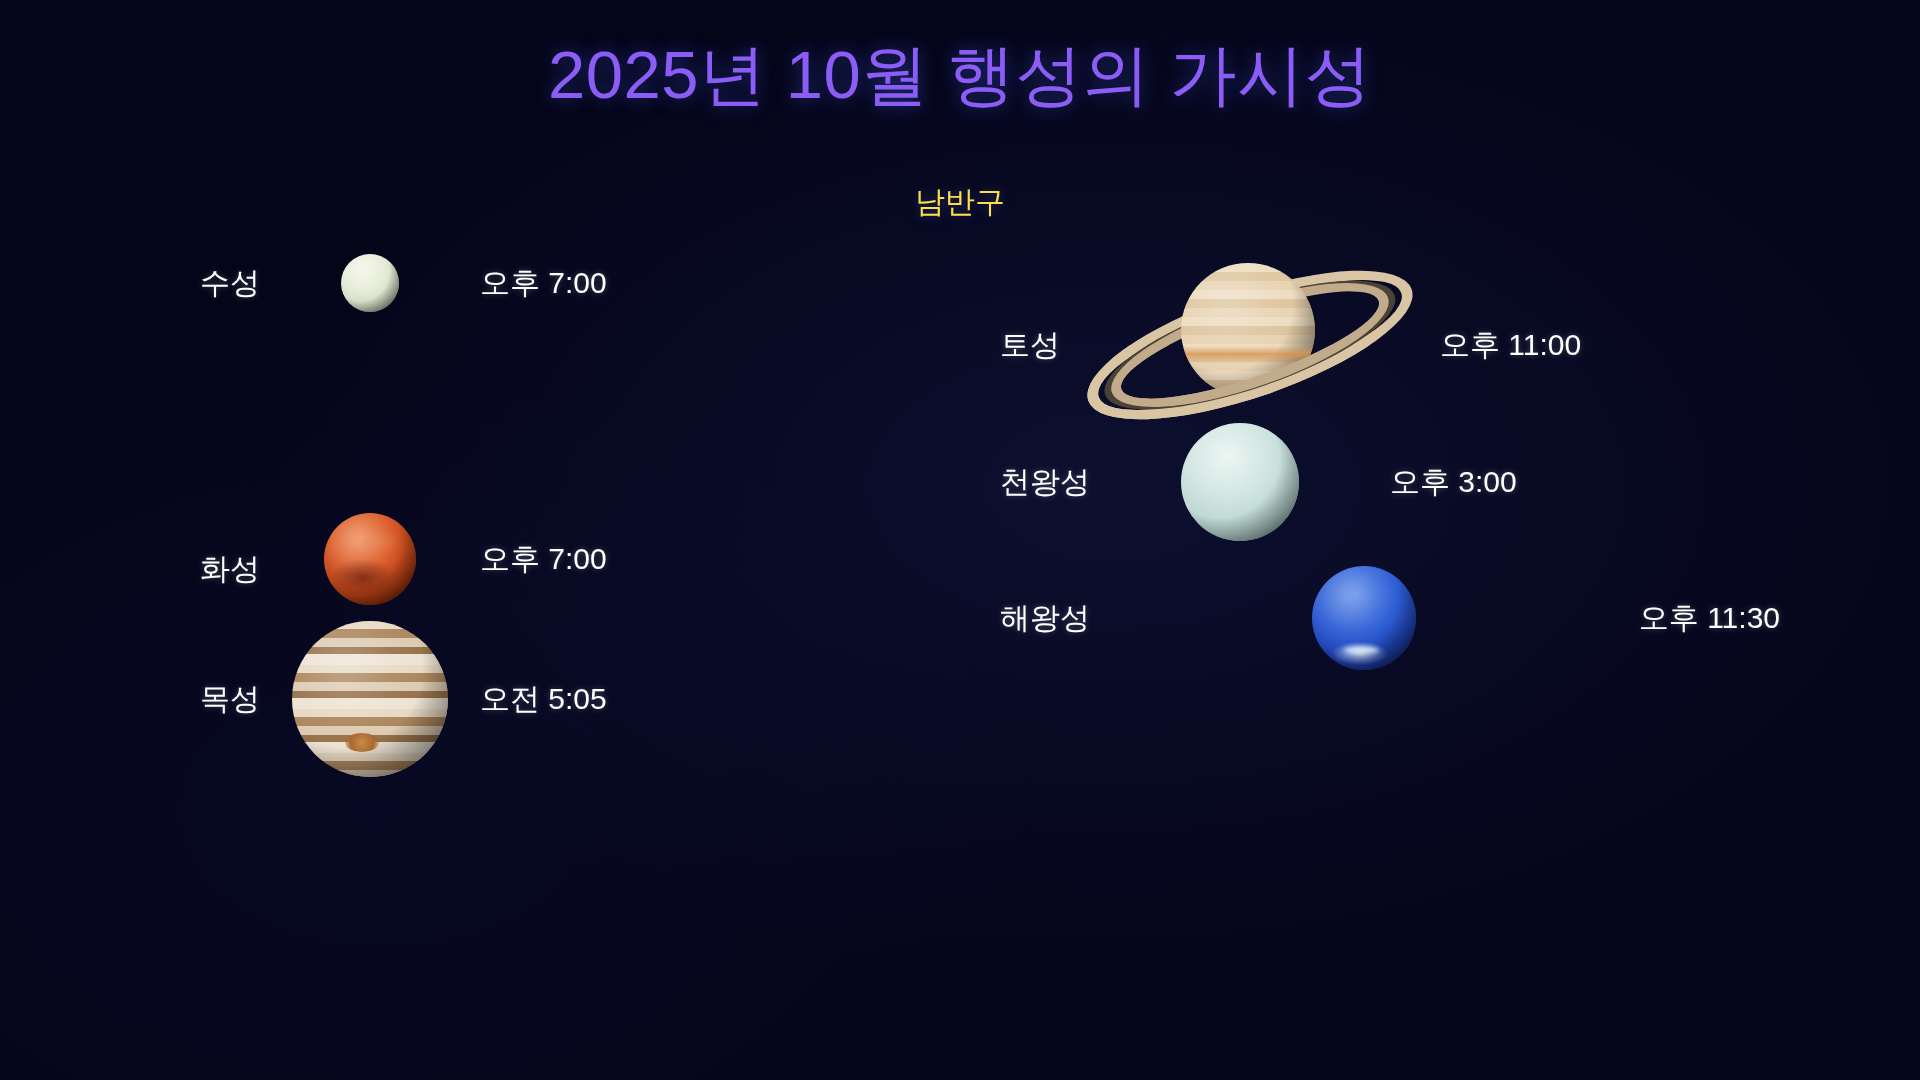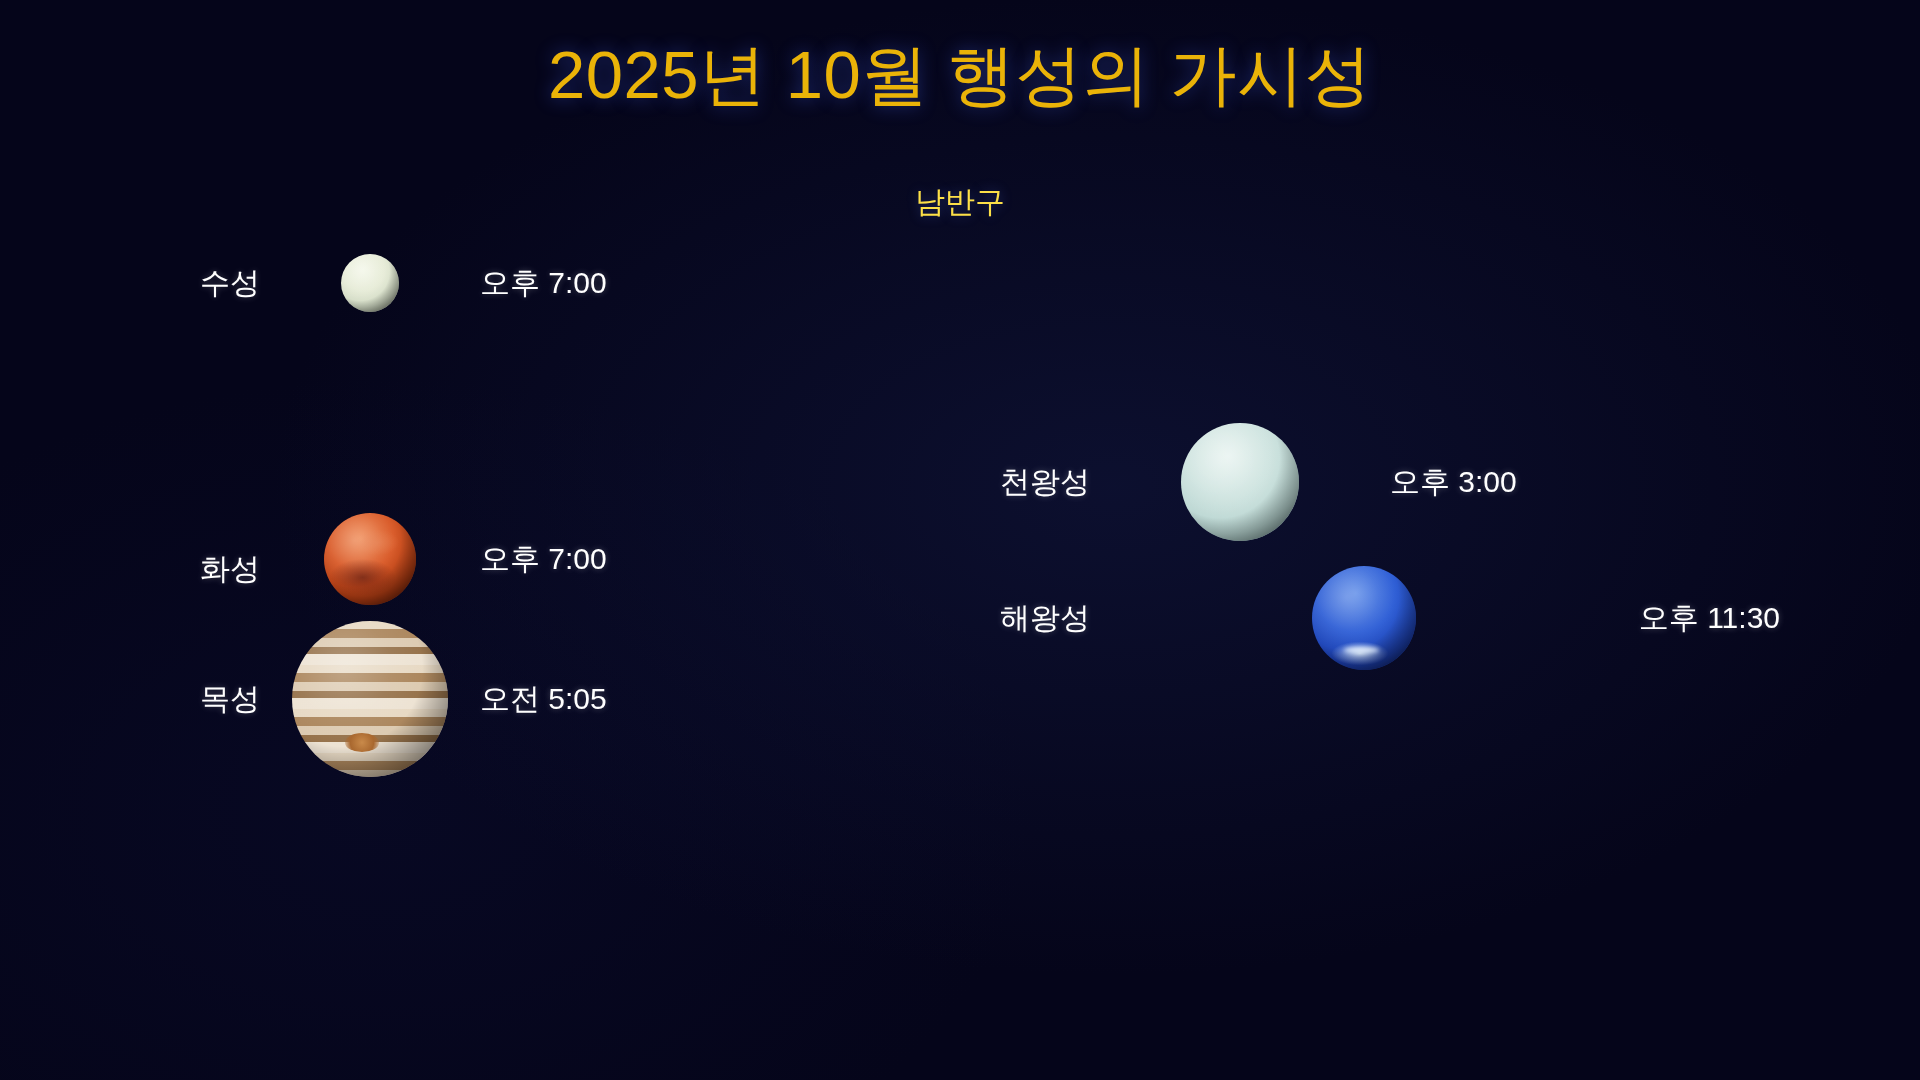--- a/index.html
+++ b/index.html
@@ -33,21 +33,21 @@
   
   .title {
     position: absolute;
     left: 0;
     right: 0;
     top: 38px;
     text-align: center;
     font-size: 67px;
     line-height: 1.1;
     font-weight: 400;
-    color: #eab308;
+    color: #8b5cf6;
     letter-spacing: 0.5px;
     text-shadow: 0 0 18px rgba(70,105,255,0.45);
     white-space: nowrap;
   }
   .subtitle {
     position: absolute;
     left: 0;
     right: 0;
     top: 182px;
     text-align: center;
@@ -276,20 +276,43 @@
   <div class="planet-row" style="left:120px; top:620px; width:720px; height:158px;">
     <div class="planet-name" style="width:140px;">목성</div>
     <div class="planet-art" style="width:220px; height:158px;">
       <div class="globe jupiter" style="width:156px;height:156px;">
         <div class="jupiter-spot"></div>
       </div>
     </div>
     <div class="planet-time">오전 5:05</div>
   </div>
 
+  <div class="planet-row" style="left:900px; top:255px; width:880px; height:180px;">
+    <div class="planet-name" style="width:160px;">토성</div>
+    <div class="planet-art" style="width:380px; height:180px;">
+      <div class="saturn-wrap">
+        <div class="ring ring-outer"></div>
+        <div class="ring ring-mid"></div>
+        <div class="ring ring-inner"></div>
+
+        <div class="saturn-globe-pos">
+          <div class="globe saturn" style="width:134px;height:134px;">
+            <div class="saturn-band"></div>
+          </div>
+        </div>
+
+        <div class="ring-front-mask">
+          <div class="ring ring-outer"></div>
+          <div class="ring ring-mid"></div>
+          <div class="ring ring-inner"></div>
+        </div>
+      </div>
+    </div>
+    <div class="planet-time">오후 11:00</div>
+  </div>
 
   <div class="planet-row" style="left:900px; top:422px; width:880px; height:120px;">
     <div class="planet-name" style="width:190px;">천왕성</div>
     <div class="planet-art" style="width:300px; height:120px;">
       <div class="globe uranus" style="width:118px;height:118px;"></div>
     </div>
     <div class="planet-time">오후 3:00</div>
   </div>
 
   <div class="planet-row" style="left:900px; top:565px; width:880px; height:106px;justify-content:space-between;">

